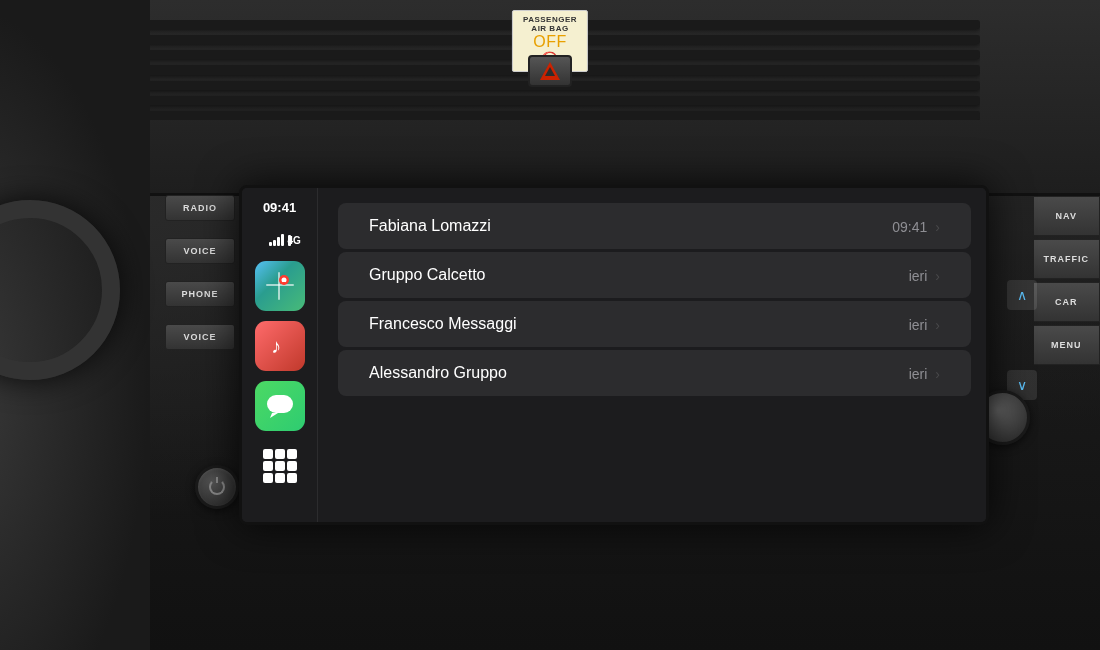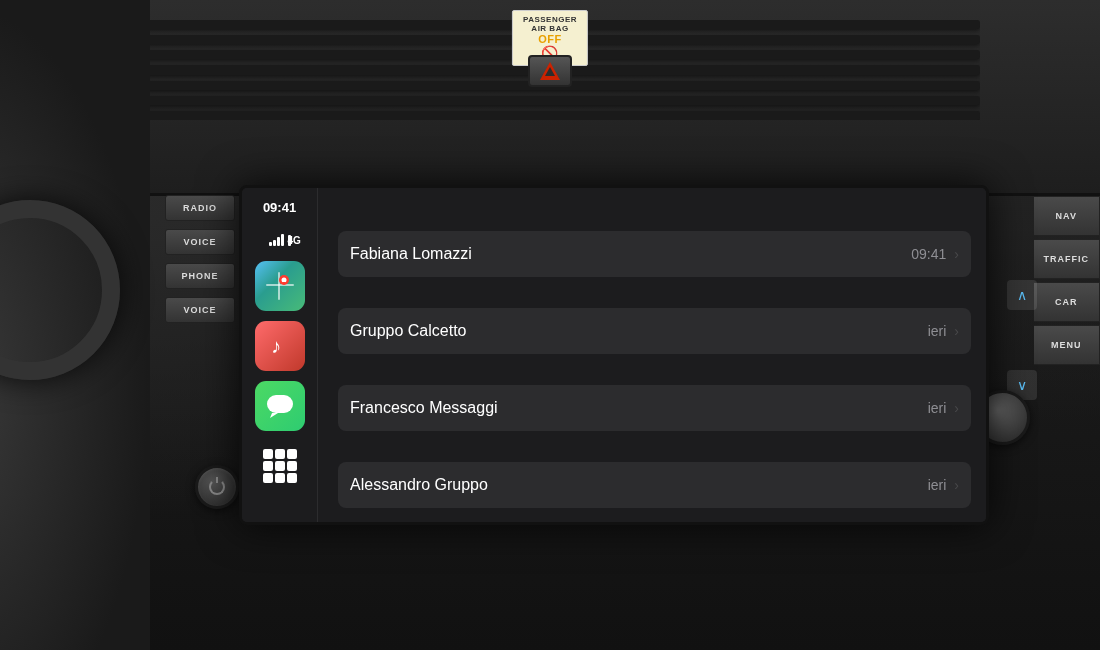--- a/index.html
+++ b/index.html
@@ -66,22 +66,22 @@
       text-align: center;
       font-size: 8px;
       font-weight: bold;
       color: #333;
       letter-spacing: 0.5px;
       border-radius: 2px;
     }
 
     .airbag-status {
       color: #e8a000;
-      font-size: 11px;
-      font-weight: bold;
+      font-size: 16px;
+      font-weight: normal;
     }
 
     
     .hazard-btn {
       position: absolute;
       top: 55px;
       left: 50%;
       transform: translateX(-50%);
       width: 44px;
       height: 32px;
@@ -135,21 +135,21 @@
       box-shadow: 0 0 30px rgba(0,0,0,0.8);
     }
 
     
     .left-controls {
       position: absolute;
       left: 165px;
       top: 195px;
       display: flex;
       flex-direction: column;
-      gap: 8px;
+      gap: 17px;
     }
 
     .ctrl-btn {
       background: linear-gradient(180deg, #4a4a4a 0%, #333 100%);
       border: 1px solid #222;
       border-radius: 3px;
       color: #ddd;
       font-size: 9px;
       font-weight: 600;
       letter-spacing: 1px;
@@ -407,26 +407,25 @@
       flex: 1;
       display: flex;
       flex-direction: column;
       gap: 3px;
       padding-right: 15px;
     }
 
     .message-row {
       background: #2c2c2e;
       border-radius: 8px;
-      padding: 14px 12px;
-      display: flex;
-      align-items: center;
+      padding: 14px 31px;
+      display: flex;
+      align-items: flex-end;
       justify-content: space-between;
       cursor: pointer;
-      margin-top: 28px;
     }
 
     .message-name {
       color: white;
       font-size: 16px;
       font-weight: 400;
     }
 
     .message-meta {
       display: flex;

